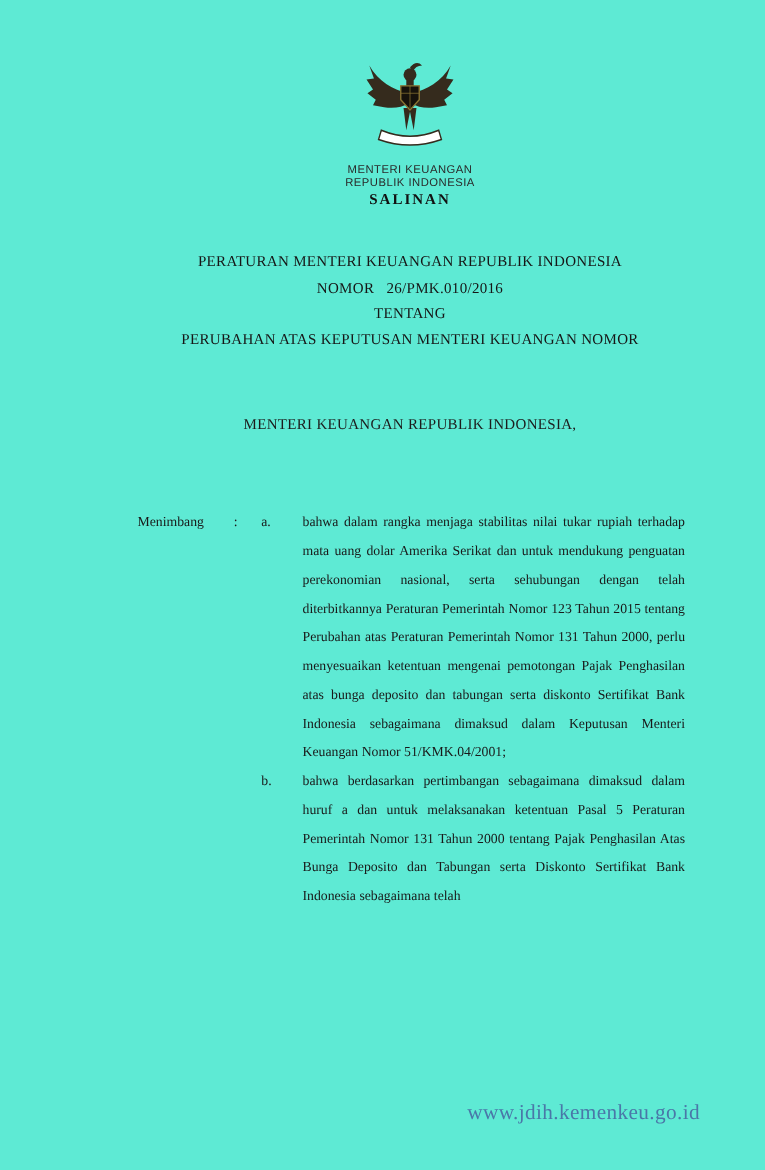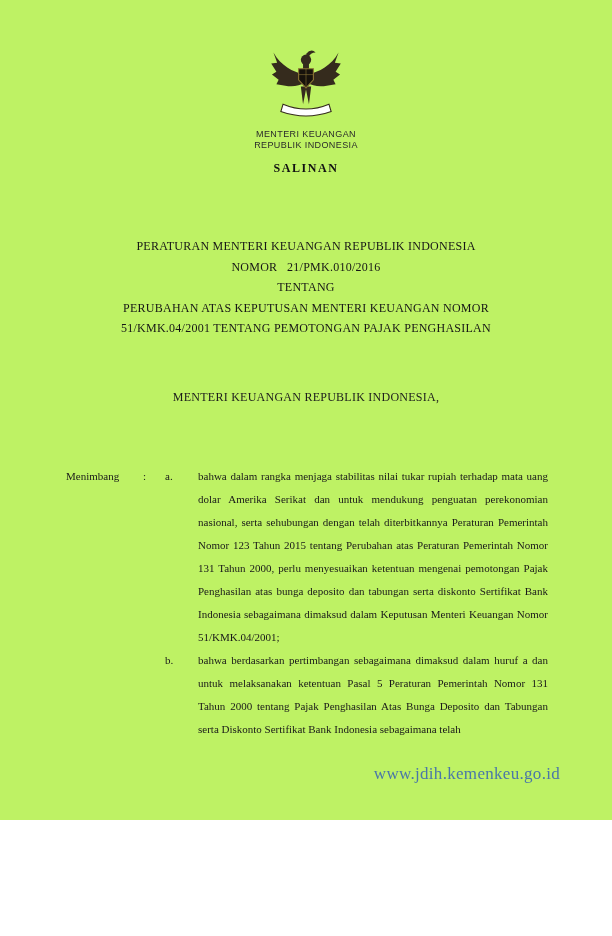--- a/index.html
+++ b/index.html
@@ -1,47 +1,47 @@
 <!DOCTYPE html>
 <html><head>
 <meta charset="utf-8">
 <style>
   * { margin: 0; padding: 0; box-sizing: border-box; }
   html, body { background: #ffffff; }
   .page {
     position: relative;
     width: 612px;
-    height: 820px;
-    background: #bef264;
+    height: 936px;
+    background: #5eead4;
     overflow: hidden;
     font-family: "Liberation Serif", serif;
     color: #1c1c1c;
+    padding-left: 44px;
   }
   
   .doc-header { text-align: center; padding-top: 42px; }
   .emblem { display: inline-block; width: 74px; height: 80px; }
   .emblem svg { width: 74px; height: 80px; display: block; margin: 0 auto; }
   .ministry {
     margin-top: 3px;
     font-family: "Liberation Sans", sans-serif;
     font-size: 9px;
     line-height: 11px;
     letter-spacing: 0.4px;
     color: #2a2a2a;
   }
   .salinan {
-    margin-top: 10px;
     font-size: 12px;
     font-weight: bold;
     letter-spacing: 1.6px;
     color: #111;
   }
   
   .title-block {
-    margin-top: 60px;
+    margin-top: 32px;
     text-align: center;
     font-size: 12px;
     line-height: 20.5px;
     letter-spacing: 0.25px;
     color: #161616;
   }
   .pre { white-space: pre; }
   .invocation { margin-top: 22px; text-align: center; font-size: 12px; line-height: 20px; letter-spacing: 0.25px; }
   .authority  { margin-top: 48px; text-align: center; font-size: 12px; line-height: 20px; letter-spacing: 0.25px; }
   
@@ -96,24 +96,23 @@
     </div>
     <div class="ministry">
       <div>MENTERI KEUANGAN</div>
       <div>REPUBLIK INDONESIA</div>
     </div>
     <div class="salinan">SALINAN</div>
   </header>
 
   <section class="title-block">
     <div>PERATURAN MENTERI KEUANGAN REPUBLIK INDONESIA</div>
-    <div class="pre">NOMOR   21/PMK.010/2016</div>
+    <div class="pre">NOMOR   26/PMK.010/2016</div>
     <div>TENTANG</div>
     <div>PERUBAHAN ATAS KEPUTUSAN MENTERI KEUANGAN NOMOR</div>
-    <div>51/KMK.04/2001 TENTANG PEMOTONGAN PAJAK PENGHASILAN</div>
   </section>
 
   <div class="authority">MENTERI KEUANGAN REPUBLIK INDONESIA,</div>
 
   <section class="considerations">
     <div class="cons-row">
       <div class="cons-label">Menimbang</div>
       <div class="cons-colon">:</div>
       <div class="cons-marker">a.</div>
       <p class="cons-text">bahwa dalam rangka menjaga stabilitas nilai tukar rupiah terhadap mata uang dolar Amerika Serikat dan untuk mendukung penguatan perekonomian nasional, serta sehubungan dengan telah diterbitkannya Peraturan Pemerintah Nomor 123 Tahun 2015 tentang Perubahan atas Peraturan Pemerintah Nomor 131 Tahun 2000, perlu menyesuaikan ketentuan mengenai pemotongan Pajak Penghasilan atas bunga deposito dan tabungan serta diskonto Sertifikat Bank Indonesia sebagaimana dimaksud dalam Keputusan Menteri Keuangan Nomor 51/KMK.04/2001;</p>

